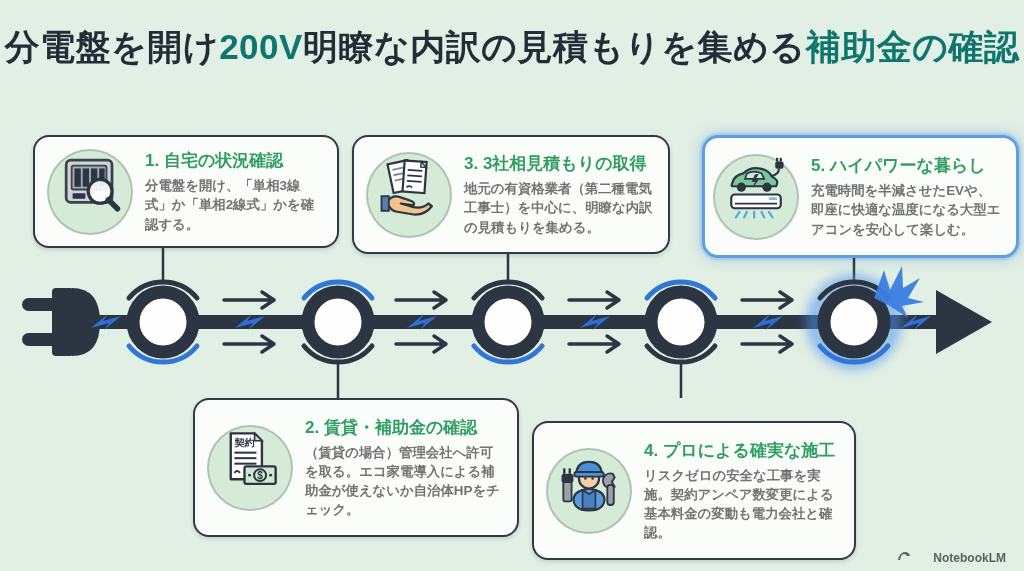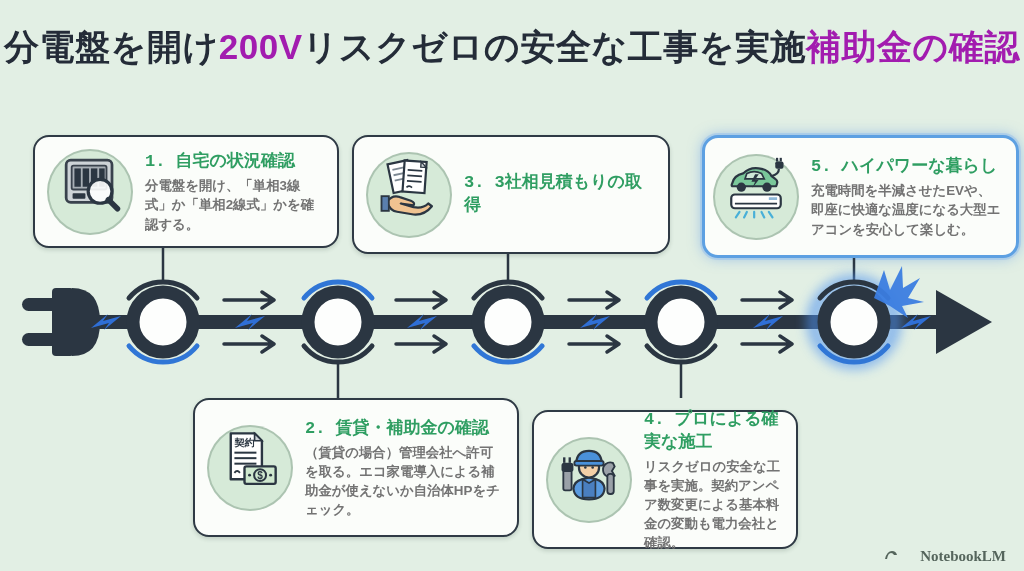--- a/index.html
+++ b/index.html
@@ -5,57 +5,57 @@
   html,body{margin:0;padding:0;}
   body{font-family:"Liberation Sans",sans-serif;}
   .stage{
     position:relative;width:1024px;height:571px;overflow:hidden;
     background:#e2efe4;
   }
   .main-title{
     position:absolute;left:0;top:24px;width:1024px;text-align:center;
     font-size:35px;font-weight:800;letter-spacing:0.5px;color:#242c38;white-space:nowrap;
   }
-  .main-title .hl{color:#a21caf;}
+  .main-title .hl{color:#0f766e;}
   .card{
     position:absolute;display:flex;align-items:center;gap:12px;
     background:#fbfdfa;border:2.5px solid #2f3a45;border-radius:16px;
     padding:8px 12px;box-sizing:border-box;
     box-shadow:0 2px 4px rgba(40,60,50,.18);
   }
   .card.highlight{
     border:3px solid #5da0e2;
     box-shadow:0 0 0 2px rgba(130,180,240,.35),0 0 14px rgba(90,150,230,.55);
   }
   .card-1{left:33px;top:135px;width:306px;height:113px;}
   .card-3{left:352px;top:135px;width:318px;height:119px;}
   .card-5{left:702px;top:135px;width:317px;height:123px;padding-left:8px;}
   .card-2{left:193px;top:398px;width:326px;height:139px;}
-  .card-4{left:532px;top:410px;width:266px;height:139px;}
+  .card-4{left:532px;top:421px;width:324px;height:139px;}
   .icon-circle{
     flex:0 0 86px;width:86px;height:86px;border-radius:50%;
     background:#d6ead8;border:2px solid rgba(110,140,120,.4);
     display:flex;align-items:flex-start;justify-content:center;box-sizing:border-box;
   }
   .card-text{flex:1;min-width:0;}
-  .card-title{font-size:17px;font-weight:800;color:#2f9e62;margin:0 0 4px 0;font-family:Liberation Mono, monospace;}
+  .card-title{font-size:17px;font-weight:800;color:#2f9e62;margin:0 0 4px 0;}
   .card-body{font-size:13.4px;font-weight:700;line-height:1.42;color:#737373;margin:0;}
   .timeline-svg{position:absolute;left:0;top:240px;}
   .watermark{
     position:absolute;right:18px;bottom:6px;display:flex;align-items:center;gap:22px;
-    color:#55655c;font-size:15px;font-weight:600;font-family:Liberation Serif, serif;
+    color:#55655c;font-size:12px;font-weight:600;
   }
 </style>
 </head>
 <body>
 
 <div class="stage">
 
   <div class="main-title">
-    <span>分電盤を開け</span><span class="hl">200V</span><span>リスクゼロの安全な工事を実施</span><span class="hl">補助金の確認</span>
+    <span>分電盤を開け</span><span class="hl">200V</span><span>明瞭な内訳の見積もりを集める</span><span class="hl">補助金の確認</span>
   </div>
 
   <div class="card card-1">
     <div class="icon-circle">
       <svg width="66" height="66" viewBox="0 0 72 72">
         <rect x="10" y="10" width="50" height="46" rx="5" fill="#cdd3d7" stroke="#39424d" stroke-width="3"></rect>
         <rect x="16" y="16" width="38" height="26" rx="2" fill="#a7aeb5" stroke="#39424d" stroke-width="2"></rect>
         <rect x="19" y="19" width="7" height="20" fill="#2b3642"></rect>
         <rect x="28" y="19" width="7" height="20" fill="#2b3642"></rect>
         <rect x="37" y="19" width="7" height="20" fill="#2b3642"></rect>
@@ -87,20 +87,21 @@
           <line x1="34" y1="24" x2="50" y2="24" stroke="#2b3642" stroke-width="2"></line>
           <line x1="34" y1="30" x2="50" y2="30" stroke="#2b3642" stroke-width="2"></line>
           <path d="M34 37 q3 -3 6 0" fill="none" stroke="#2b3642" stroke-width="1.8"></path>
         </g>
         <path d="M12 52 q6 -8 14 -5 l12 4 q5 2 3 5 l-14 -2 14 4 q10 2 16 -4 l4 3 q-8 10 -20 9 l-18 -3 q-8 -1 -11 -11z" fill="#f0c391" stroke="#2b3642" stroke-width="2.4" stroke-linejoin="round"></path>
         <rect x="6" y="46" width="8" height="16" fill="#5a7fae" stroke="#2b3642" stroke-width="2"></rect>
       </svg>
     </div>
     <div class="card-text">
       <p class="card-title">3. 3社相見積もりの取得</p>
+      <p class="card-body">地元の有資格業者（第二種電気工事士）を中心に、明瞭な内訳の見積もりを集める。</p>
     </div>
   </div>
 
   <div class="card card-5 highlight">
     <div class="icon-circle">
       <svg width="66" height="66" viewBox="0 0 72 72">
         <path d="M10 30 q2 -9 12 -11 q8 -8 20 -5 q8 2 11 8 l4 3 q3 2 2 5 l-1 3 h-48 q-1 -1 0 -3z" fill="#79c79a" stroke="#2b3642" stroke-width="2.4" stroke-linejoin="round"></path>
         <path d="M26 19 q8 -4 16 0 l3 6 h-21z" fill="#cfe8d8" stroke="#2b3642" stroke-width="1.8"></path>
         <circle cx="20" cy="34" r="5" fill="#2b3642"></circle>
         <circle cx="48" cy="34" r="5" fill="#2b3642"></circle>

